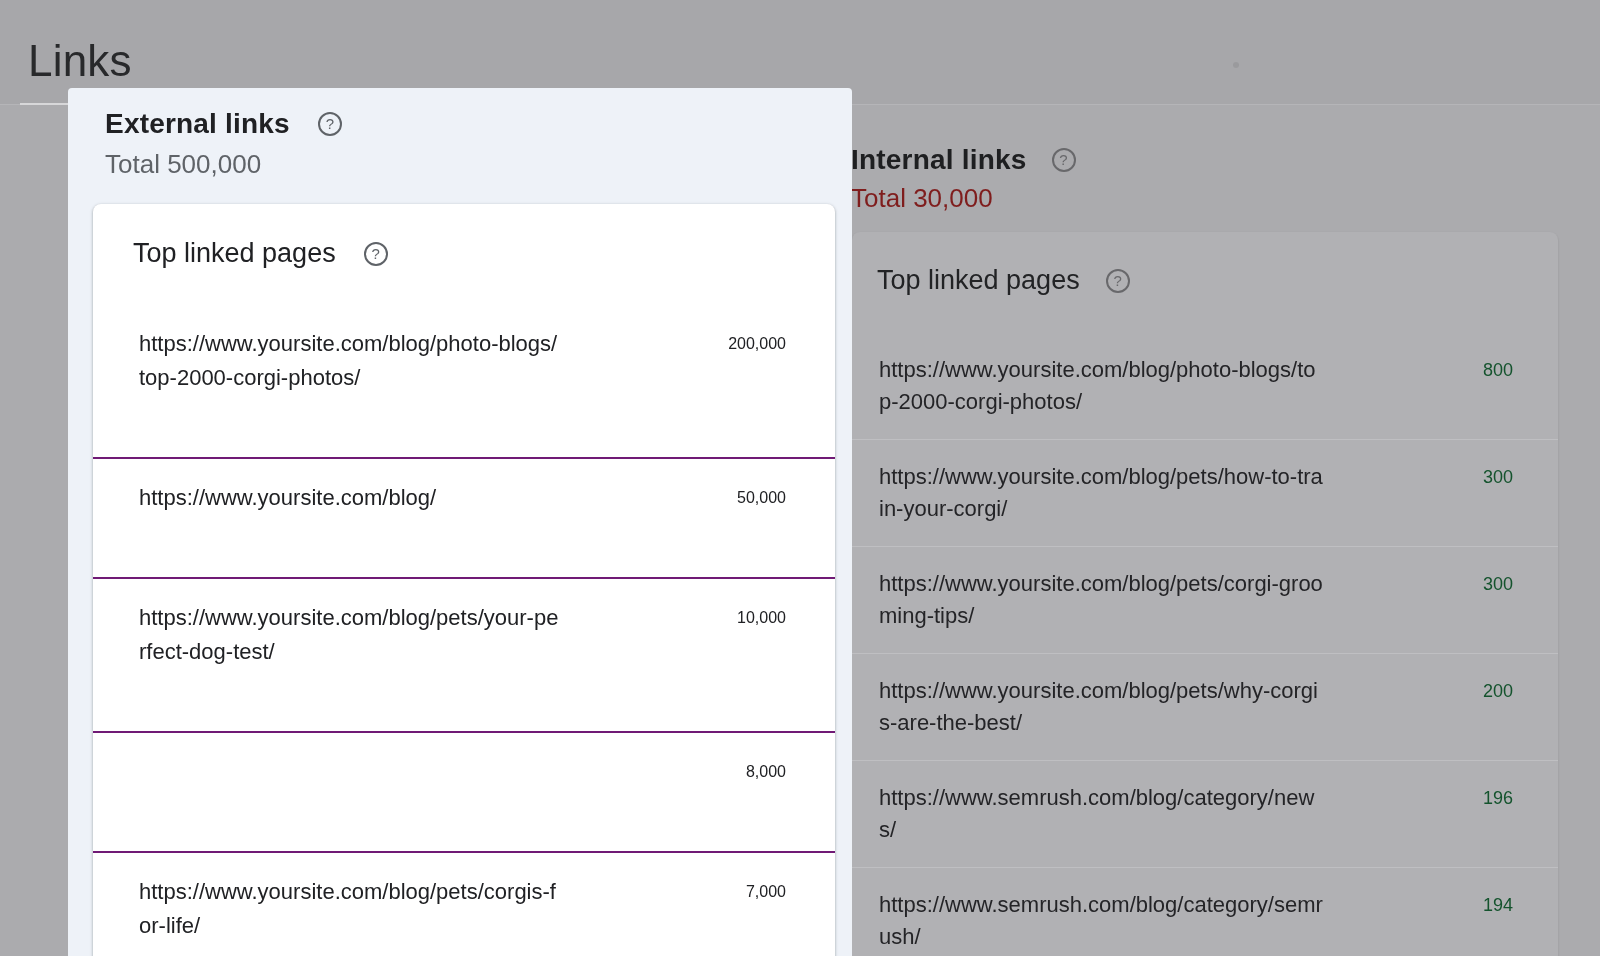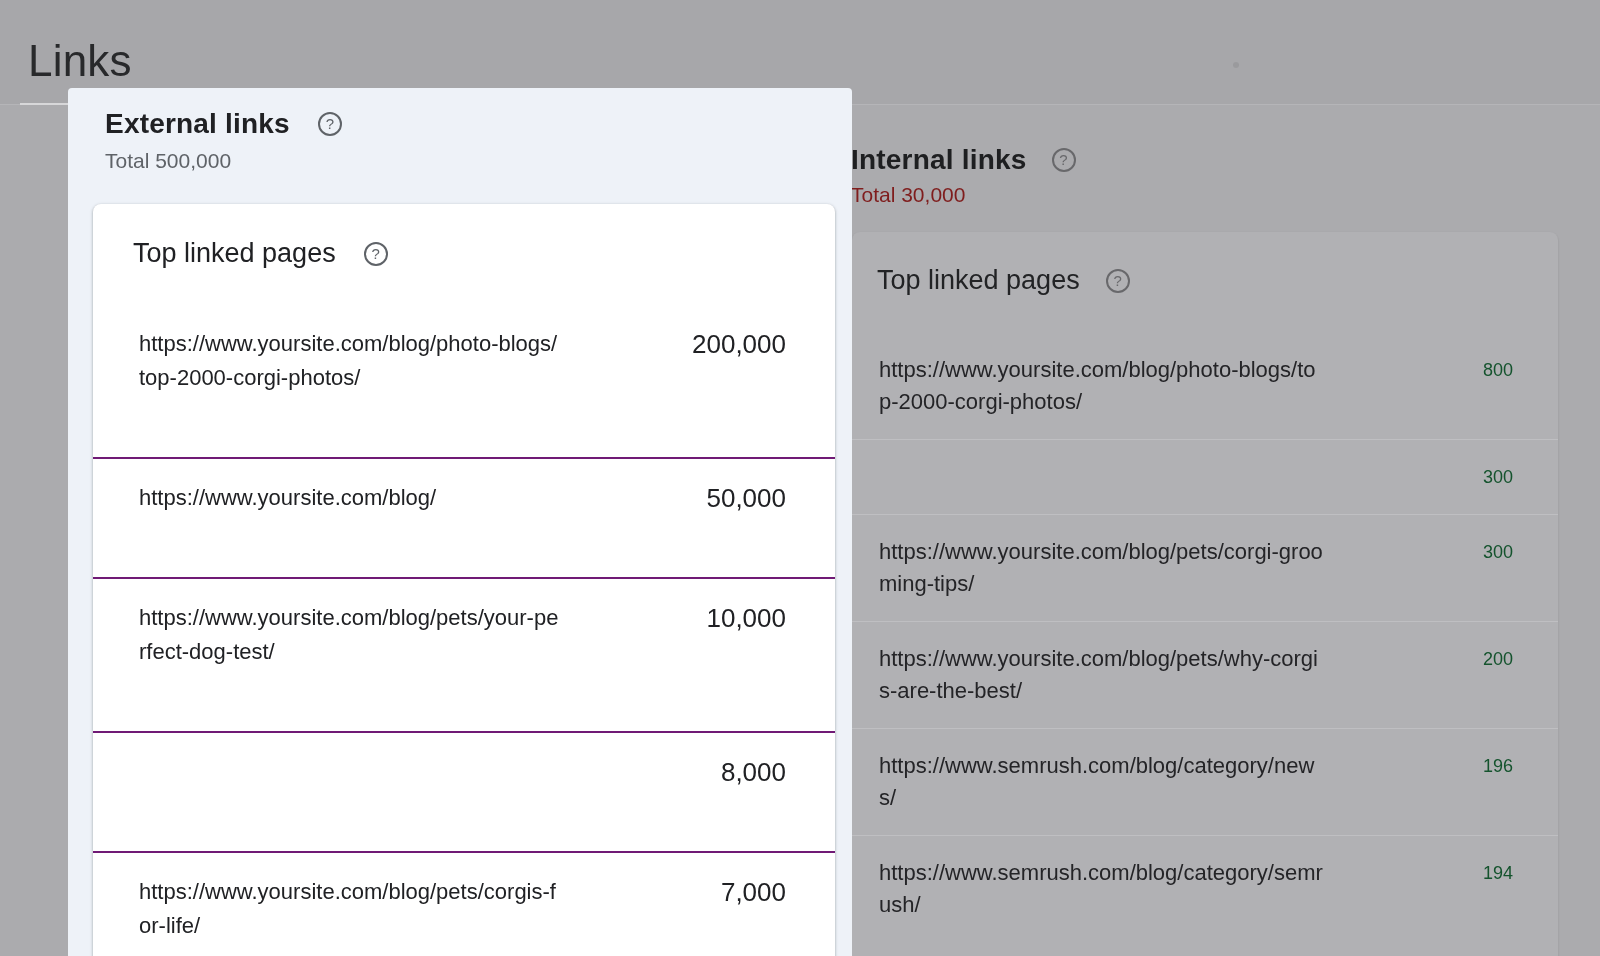--- a/index.html
+++ b/index.html
@@ -33,21 +33,21 @@
 
   
   .spotlight-panel {
     position: absolute; left: 68px; top: 88px; width: 784px; height: 868px;
     background: #eef2f8;
     border-radius: 4px 4px 0 0;
   }
   .section-title-row { display: flex; align-items: center; text-align: center; }
   .ext-title-row { position: absolute; left: 105px; top: 108px; gap: 28px; }
   .section-title { font-size: 28px; font-weight: 700; color: #202124; letter-spacing: 0.2px; }
-  .section-total { position: absolute; font-size: 21px; color: #5f6368; }
+  .section-total { position: absolute; font-size: 26px; color: #5f6368; }
   .ext-total { left: 105px; top: 149px; }
 
   .help-icon {
     width: 24px; height: 24px; border-radius: 50%;
     border: 2px solid #5f6368; color: #5f6368;
     font-size: 15px; font-weight: 400; line-height: 20px;
     display: inline-flex; align-items: center; justify-content: center;
     flex: 0 0 auto; cursor: default;
   }
 
@@ -64,21 +64,21 @@
   .row { display: flex; align-items: flex-start; }
   .external-card .row { padding: 22px 49px 22px 46px; }
   .external-card .row + .row { border-top: 2px solid #701a75; margin-top: 40px; }
   .url {
     font-size: 22px; line-height: 34px; color: #202124;
     word-break: break-all; overflow-wrap: anywhere;
   }
   .external-card .url { width: 420px; }
   .count {
     flex: 1; text-align: right;
-    font-size: 26px; line-height: 34px; color: #202124; white-space: nowrap;
+    font-size: 16px; line-height: 34px; color: #202124; white-space: nowrap;
   }
 
   .card-footer {
     border-top: 4px solid #14532d;
     display: flex; justify-content: center; align-items: center;
     padding: 30px 55px 52px 46px;
   }
   .more-link {
     display: inline-flex; align-items: center; gap: 22px;
     color: #3b6be4; font-size: 20px; font-weight: 500; letter-spacing: 1px;
@@ -124,20 +124,21 @@
     <span class="help-icon dim">?</span>
   </div>
   <div class="rows">
 
       <div class="row">
         <div class="url">https://www.yoursite.com/blog/photo-blogs/top-2000-corgi-photos/</div>
         <div class="count">800</div>
       </div>
 
       <div class="row">
+        <div class="url">https://www.yoursite.com/blog/pets/how-to-train-your-corgi/</div>
         <div class="count">300</div>
       </div>
 
       <div class="row">
         <div class="url">https://www.yoursite.com/blog/pets/corgi-grooming-tips/</div>
         <div class="count">300</div>
       </div>
 
       <div class="row">
         <div class="url">https://www.yoursite.com/blog/pets/why-corgis-are-the-best/</div>

